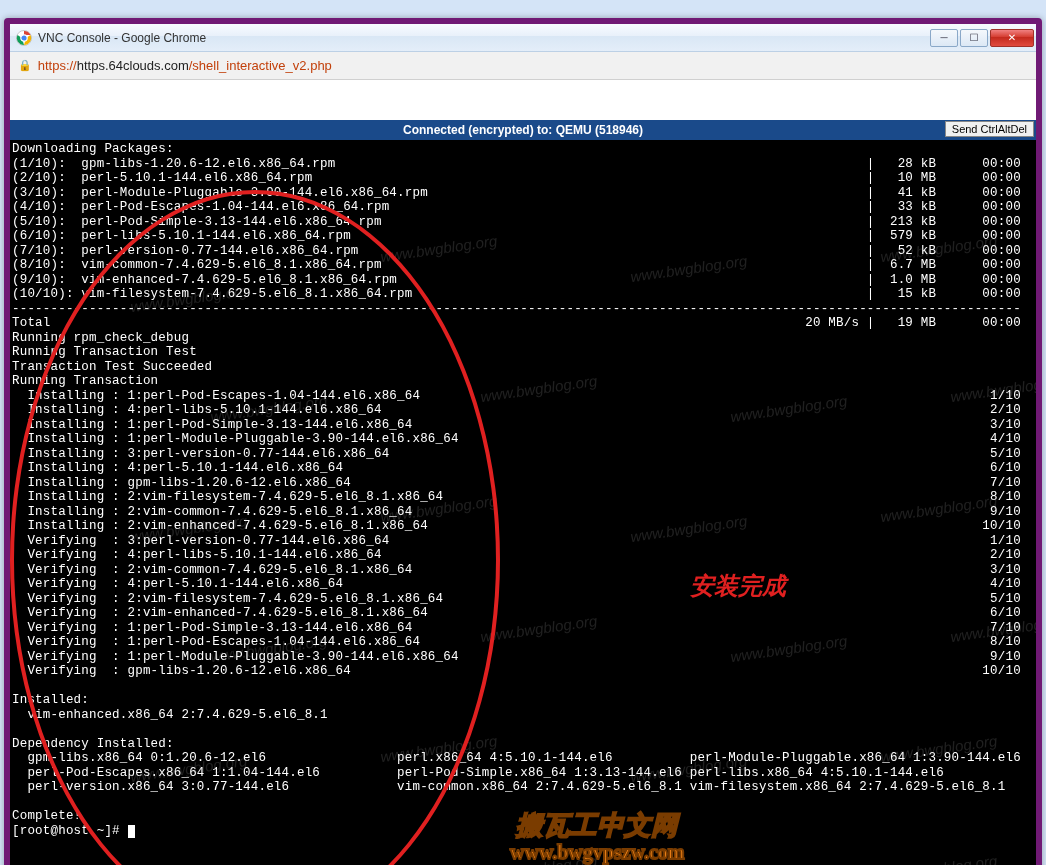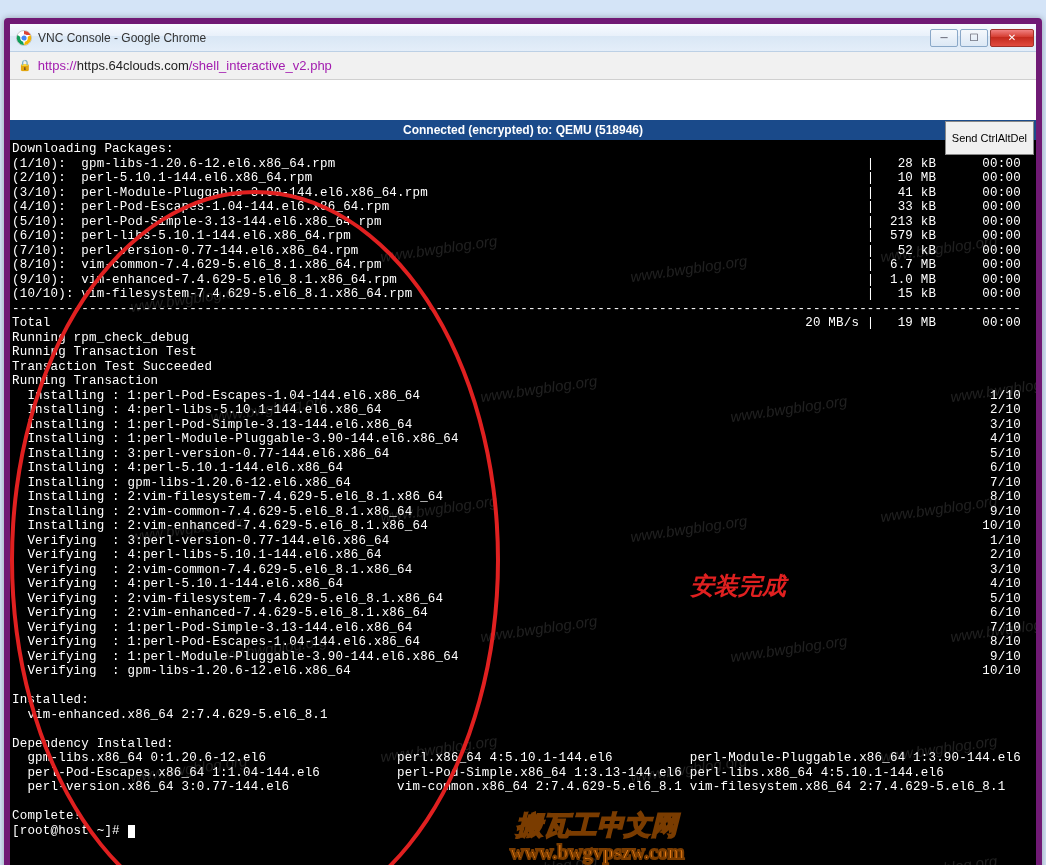--- a/index.html
+++ b/index.html
@@ -62,21 +62,21 @@
   background: #f1f1f1;
   border-bottom: 1px solid #d0d0d0;
   display: flex;
   align-items: center;
   padding: 0 8px;
   font-size: 13px;
   color: #555;
 }
 .lock-icon { margin-right: 6px; color: #777; font-size: 11px; }
 .url { color: #333; }
-.url .faded { color: #a21caf; }
+.url .faded { color: #c2410c; }
 .url .dark { color: #222; }
 .content {
   flex: 1;
   background: #000;
   position: relative;
   overflow: hidden;
   margin-top: 40px;
 }
 .topbar {
   height: 20px;
@@ -90,21 +90,21 @@
   position: relative;
 }
 .send-cad {
   position: absolute;
   right: 2px; top: 1px;
   background: #f0f0f0;
   color: #000;
   font-weight: normal;
   font-size: 11px;
   border: 1px solid #888;
-  padding: 10px 6px;
+  padding: 1px 6px;
   cursor: pointer;
 }
 .terminal {
   font-family: "Consolas","Courier New",monospace;
   font-size: 12.5px;
   line-height: 14.5px;
   color: #fff;
   white-space: pre;
   padding: 2px 2px;
   position: relative;

